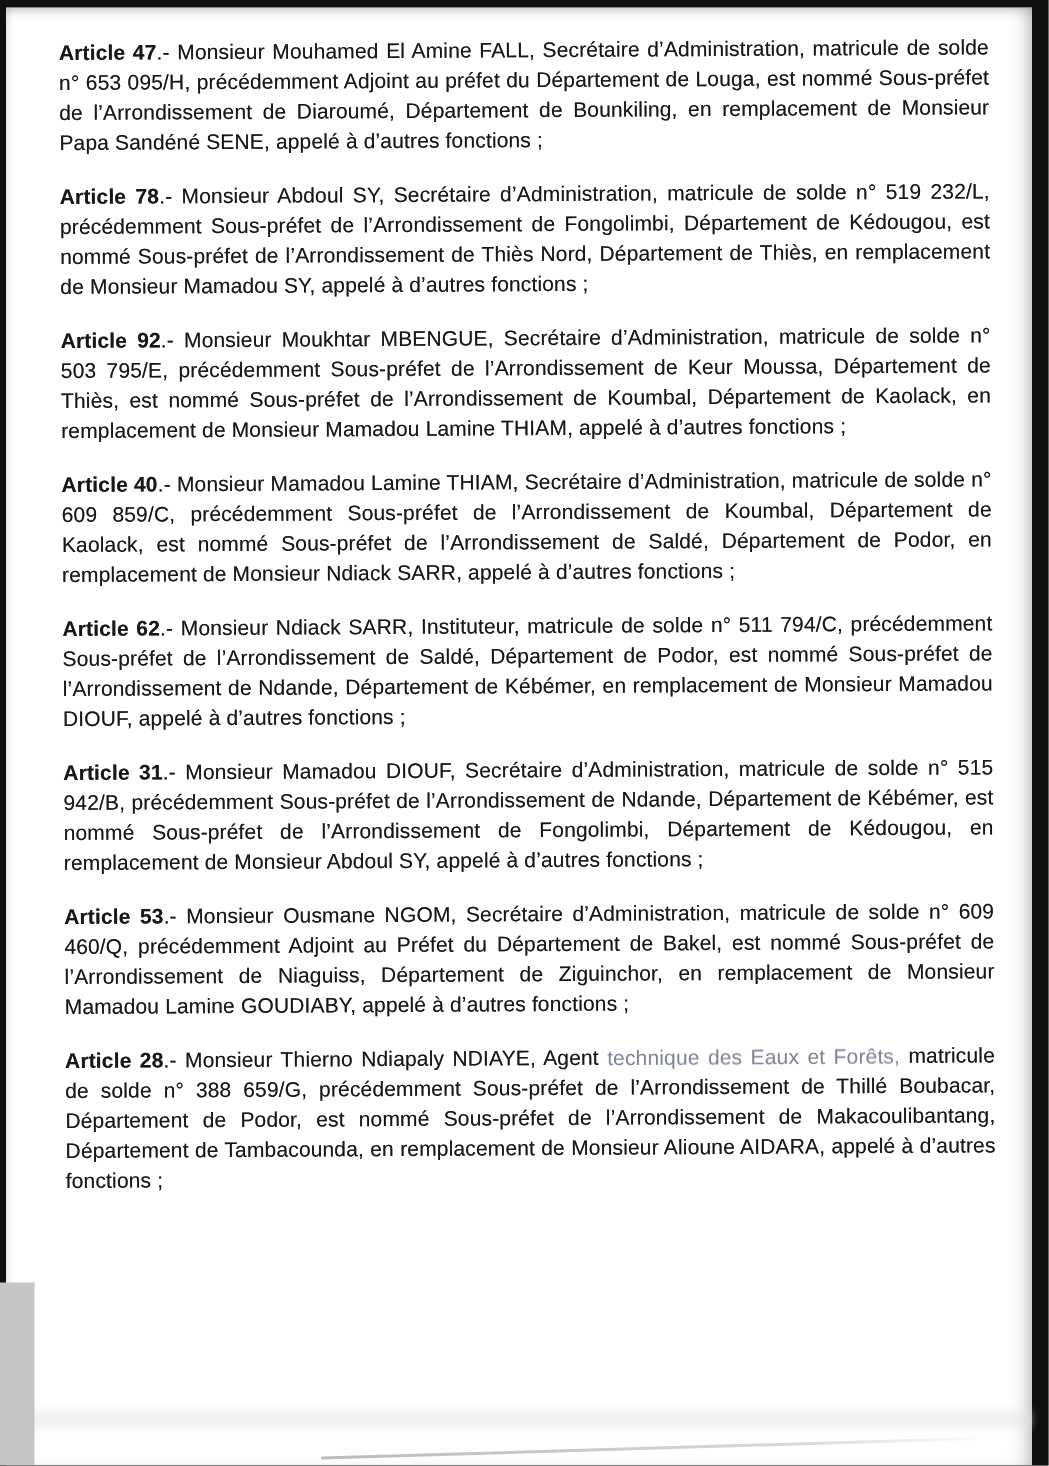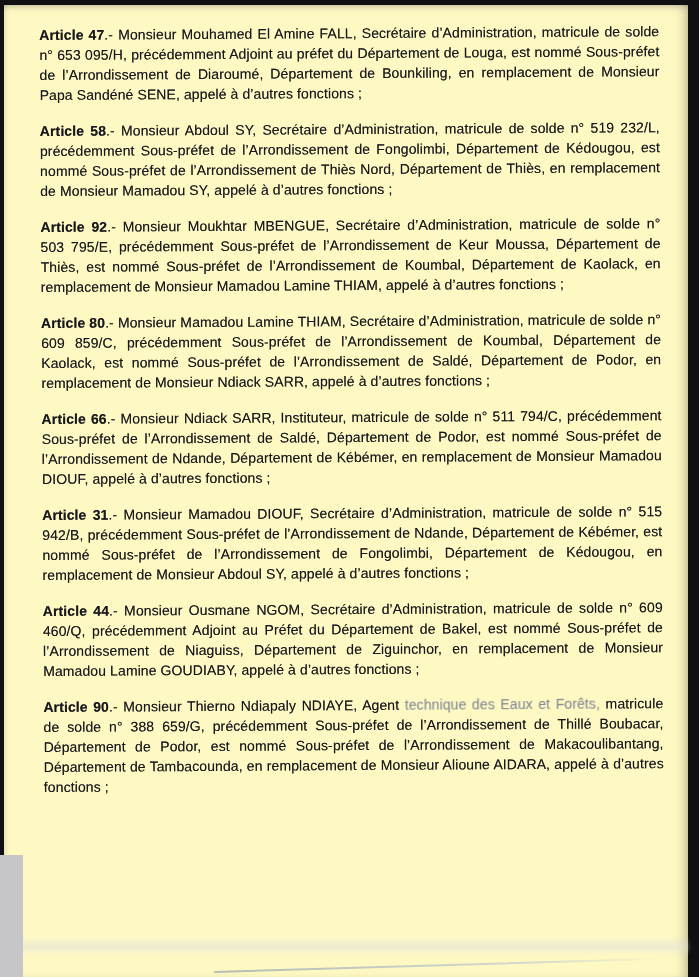--- a/index.html
+++ b/index.html
@@ -11,21 +11,21 @@
   .scan {
     position: relative;
     width: 699px; height: 977px;
     background: #101012;
     overflow: hidden;
   }
   
   .page {
     position: absolute;
     left: 4px; top: 5px; right: 11px; bottom: 0;
-    background: #fef9c3;
+    background: #ffffff;
     box-shadow:
       inset -9px 0 12px -7px rgba(40,40,45,0.35),
       inset 0 7px 9px -7px rgba(40,40,45,0.35),
       inset 4px 0 6px -4px rgba(40,40,45,0.18);
   }
   
   .page::after {
     content: "";
     position: absolute;
     left: 0; right: 0; bottom: 24px; height: 16px;
@@ -73,39 +73,39 @@
 <body>
 
 <div class="scan">
   <div class="page">
 
     <div class="content">
 
       <p class="article"><b class="lbl">Article 47</b><span class="sep">.-</span>
         <span>Monsieur Mouhamed El Amine FALL, Secrétaire d’Administration, matricule de solde n° 653 095/H, précédemment Adjoint au préfet du Département de Louga, est nommé Sous-préfet de l’Arrondissement de Diaroumé, Département de Bounkiling, en remplacement de Monsieur Papa Sandéné SENE, appelé à d’autres fonctions ;</span></p>
 
-      <p class="article"><b class="lbl">Article 58</b><span class="sep">.-</span>
+      <p class="article"><b class="lbl">Article 78</b><span class="sep">.-</span>
         <span>Monsieur Abdoul SY, Secrétaire d’Administration, matricule de solde n° 519 232/L, précédemment Sous-préfet de l’Arrondissement de Fongolimbi, Département de Kédougou, est nommé Sous-préfet de l’Arrondissement de Thiès Nord, Département de Thiès, en remplacement de Monsieur Mamadou SY, appelé à d’autres fonctions ;</span></p>
 
       <p class="article"><b class="lbl">Article 92</b><span class="sep">.-</span>
         <span>Monsieur Moukhtar MBENGUE, Secrétaire d’Administration, matricule de solde n° 503 795/E, précédemment Sous-préfet de l’Arrondissement de Keur Moussa, Département de Thiès, est nommé Sous-préfet de l’Arrondissement de Koumbal, Département de Kaolack, en remplacement de Monsieur Mamadou Lamine THIAM, appelé à d’autres fonctions ;</span></p>
 
-      <p class="article"><b class="lbl">Article 80</b><span class="sep">.-</span>
+      <p class="article"><b class="lbl">Article 40</b><span class="sep">.-</span>
         <span>Monsieur Mamadou Lamine THIAM, Secrétaire d’Administration, matricule de solde n° 609 859/C, précédemment Sous-préfet de l’Arrondissement de Koumbal, Département de Kaolack, est nommé Sous-préfet de l’Arrondissement de Saldé, Département de Podor, en remplacement de Monsieur Ndiack SARR, appelé à d’autres fonctions ;</span></p>
 
-      <p class="article"><b class="lbl">Article 66</b><span class="sep">.-</span>
+      <p class="article"><b class="lbl">Article 62</b><span class="sep">.-</span>
         <span>Monsieur Ndiack SARR, Instituteur, matricule de solde n° 511 794/C, précédemment Sous-préfet de l’Arrondissement de Saldé, Département de Podor, est nommé Sous-préfet de l’Arrondissement de Ndande, Département de Kébémer, en remplacement de Monsieur Mamadou DIOUF, appelé à d’autres fonctions ;</span></p>
 
       <p class="article"><b class="lbl">Article 31</b><span class="sep">.-</span>
         <span>Monsieur Mamadou DIOUF, Secrétaire d’Administration, matricule de solde n° 515 942/B, précédemment Sous-préfet de l’Arrondissement de Ndande, Département de Kébémer, est nommé Sous-préfet de l’Arrondissement de Fongolimbi, Département de Kédougou, en remplacement de Monsieur Abdoul SY, appelé à d’autres fonctions ;</span></p>
 
-      <p class="article"><b class="lbl">Article 44</b><span class="sep">.-</span>
+      <p class="article"><b class="lbl">Article 53</b><span class="sep">.-</span>
         <span>Monsieur Ousmane NGOM, Secrétaire d’Administration, matricule de solde n° 609 460/Q, précédemment Adjoint au Préfet du Département de Bakel, est nommé Sous-préfet de l’Arrondissement de Niaguiss, Département de Ziguinchor, en remplacement de Monsieur Mamadou Lamine GOUDIABY, appelé à d’autres fonctions ;</span></p>
 
-      <p class="article"><b class="lbl">Article 90</b><span class="sep">.-</span>
+      <p class="article"><b class="lbl">Article 28</b><span class="sep">.-</span>
         <span>Monsieur Thierno Ndiapaly NDIAYE, Agent</span>
         <span class="faded">technique des Eaux et Forêts,</span>
         <span>matricule de solde n° 388 659/G, précédemment Sous-préfet de l’Arrondissement de Thillé Boubacar, Département de Podor, est nommé Sous-préfet de l’Arrondissement de Makacoulibantang, Département de Tambacounda, en remplacement de Monsieur Alioune AIDARA, appelé à d’autres fonctions ;</span></p>
 
     </div>
   </div>
 
   <div class="gray-patch"></div>
   <div class="edge-line"></div>
 </div>

